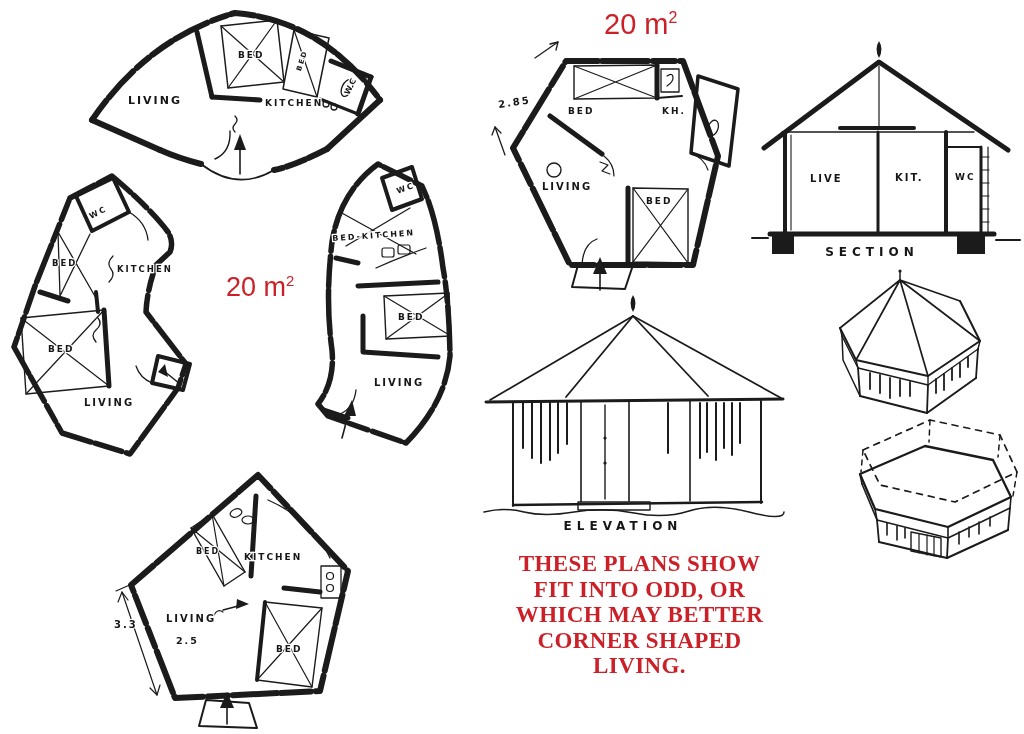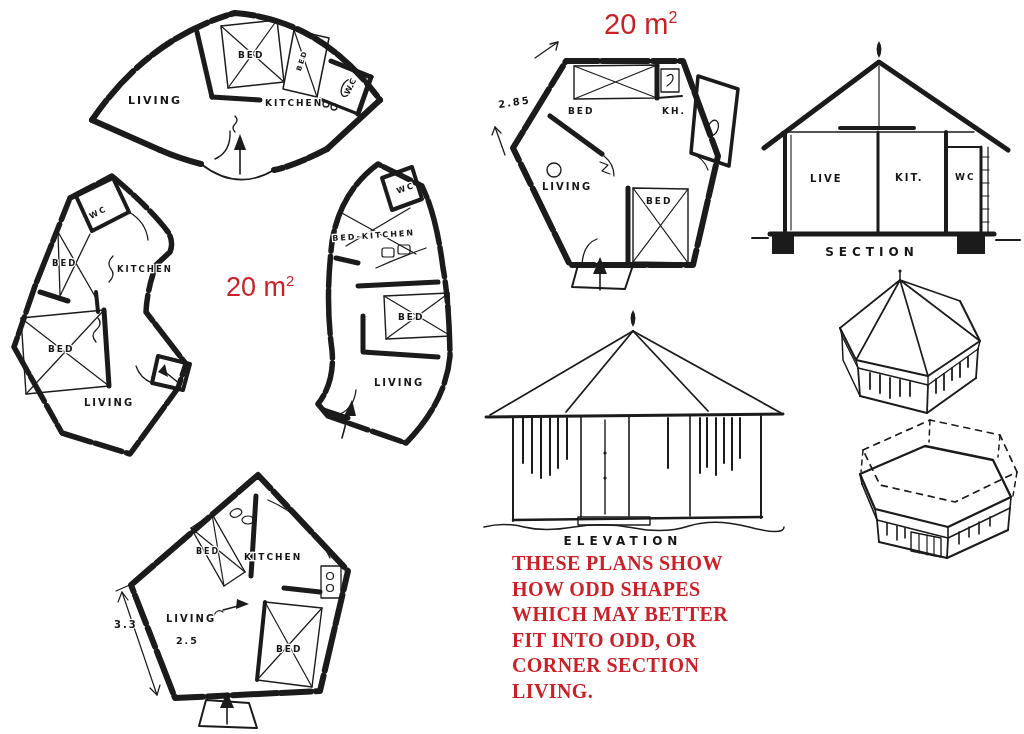--- a/index.html
+++ b/index.html
@@ -18,21 +18,21 @@
   }
   .cap { letter-spacing:5px; }
   .area-label {
     position:absolute; color:#cb2027;
     font-family:Liberation Sans, sans-serif; font-weight:400; white-space:nowrap;
   }
   .area-label sup { font-size:0.55em; }
   .note {
     position:absolute; left:512px; top:551px; width:255px;
     color:#cb2027; font-family:"Liberation Serif", serif;
-    font-weight:700; font-size:20px; line-height:25.5px; letter-spacing:0.4px;
+    font-weight:700; font-size:23px; line-height:25.5px; letter-spacing:0.4px;text-align:center;
   }
 </style>
 </head>
 <body>
 
 <div id="canvas">
 
   <div class="sketch" style="left:80px; top:0;">
     <svg width="310" height="180" viewBox="0 0 310 180">
       <g class="ink">
@@ -244,21 +244,21 @@
       </g>
       <rect class="fillink" x="20" y="202" width="22" height="20"></rect>
       <rect class="fillink" x="205" y="202" width="28" height="20"></rect>
       <text class="lbl" x="58" y="150" font-size="10" letter-spacing="3">LIVE</text>
       <text class="lbl" x="143" y="149" font-size="10" letter-spacing="3">KIT.</text>
       <text class="lbl" x="203" y="148" font-size="9" letter-spacing="1">WC</text>
       <text class="lbl cap" x="120" y="224" font-size="12" text-anchor="middle">SECTION</text>
     </svg>
   </div>
 
-  <div class="sketch" style="left:478px; top:303px;">
+  <div class="sketch" style="left:478px; top:288px;">
     <svg width="315" height="245" viewBox="0 0 315 245">
       <path class="fillink" d="M 155 24 q -5 -9 0 -17 q 5 8 0 17"></path>
       <g class="ink">
         <path d="M 155 28 L 12 112" stroke-width="1.8"></path>
         <path d="M 155 28 L 88 109" stroke-width="1.8"></path>
         <path d="M 155 28 L 230 108" stroke-width="1.8"></path>
         <path d="M 155 28 L 303 110" stroke-width="1.8"></path>
         <path d="M 8 114 L 305 111" stroke-width="3"></path>
       </g>
       <g class="ink">
@@ -313,20 +313,19 @@
         <path d="M 76 122 L 106 128 L 106 147 L 76 141 Z" stroke-width="1.4"></path>
         <path d="M 84 124 L 84 143 M 92 125 L 92 145 M 99 127 L 99 146" stroke-width="1.2"></path>
         <path d="M 52 113 L 52 125 M 62 116 L 62 130 M 70 118 L 70 128" stroke-width="1.6"></path>
         <path d="M 124 122 L 124 134 M 134 117 L 134 127 M 144 112 L 144 124 M 155 107 L 155 116" stroke-width="1.6"></path>
       </g>
     </svg>
   </div>
 
   <div class="note">
     <div>THESE PLANS SHOW</div>
-    <div>HOW ODD SHAPES</div>
+    <div>FIT INTO ODD, OR</div>
     <div>WHICH MAY BETTER</div>
-    <div>FIT INTO ODD, OR</div>
-    <div>CORNER SECTION</div>
+    <div>CORNER SHAPED</div>
     <div>LIVING.</div>
   </div>
 
 </div>
 
 </body></html>

